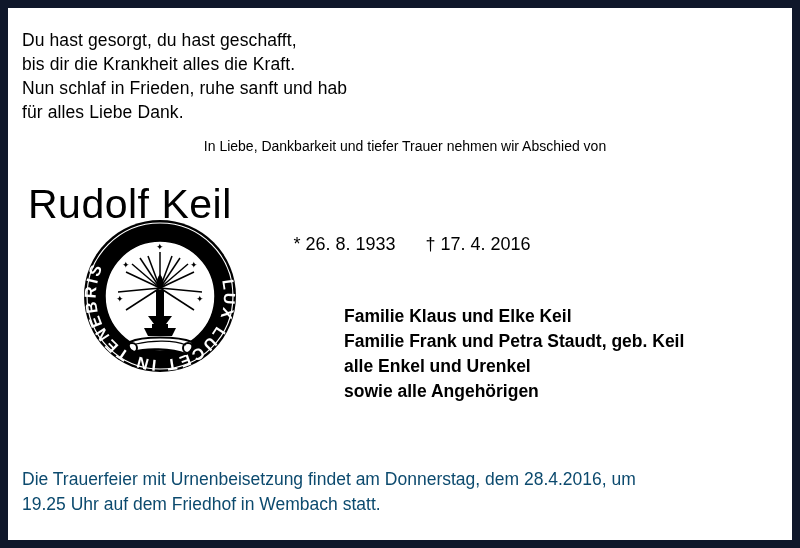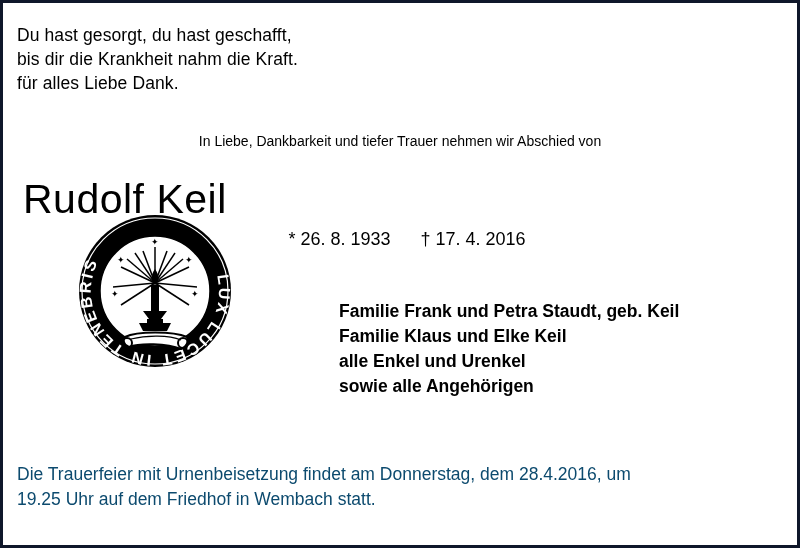--- a/index.html
+++ b/index.html
@@ -9,21 +9,21 @@
   }
   body {
     font-family: "Liberation Sans", sans-serif;
   }
   .notice {
     position: relative;
     width: 800px;
     height: 548px;
     box-sizing: border-box;
     background: #ffffff;
-    border: 3px solid #0f172a;
+    border: 8px solid #0f172a;
     overflow: hidden;
   }
   .inner {
     position: absolute;
     left: 0; top: 0;
     width: 794px;
     height: 542px;
   }
   .poem {
     position: absolute;
@@ -109,21 +109,22 @@
   .emblem svg { display: block; }
 </style>
 </head>
 <body>
 
 <div class="notice">
   <div class="inner">
 
     <div class="poem">
       <div>Du hast gesorgt, du hast geschafft,</div>
-      <div>bis dir die Krankheit nahm die Kraft.</div>
+      <div>bis dir die Krankheit alles die Kraft.</div>
+      <div>Nun schlaf in Frieden, ruhe sanft und hab</div>
       <div>für alles Liebe Dank.</div>
     </div>
 
     <div class="intro">In Liebe, Dankbarkeit und tiefer Trauer nehmen wir Abschied von</div>
 
     <div class="name">Rudolf Keil</div>
 
     <div class="dates">
       <span>* 26. 8. 1933</span>
       <span class="sep"></span>
@@ -179,22 +180,22 @@
         <path d="M62 110 L94 110 L90 118 L66 118 Z" fill="#000000"></path>
 
         <path d="M48 124 C 60 118, 96 118, 110 124 C 112 128, 110 134, 104 136 C 90 130, 62 130, 52 134 C 46 132, 46 127, 48 124 Z" fill="#ffffff" stroke="#000000" stroke-width="2"></path>
         <path d="M54 126 C 70 122, 92 122, 104 127" fill="none" stroke="#000000" stroke-width="1.2"></path>
         <circle cx="50" cy="130" r="5" fill="none" stroke="#000000" stroke-width="2"></circle>
         <circle cx="106" cy="130" r="5" fill="none" stroke="#000000" stroke-width="2"></circle>
       </svg>
     </div>
 
     <div class="family">
+      <div>Familie Klaus und Elke Keil</div>
       <div>Familie Frank und Petra Staudt, geb. Keil</div>
-      <div>Familie Klaus und Elke Keil</div>
       <div>alle Enkel und Urenkel</div>
       <div>sowie alle Angehörigen</div>
     </div>
 
 
     <div class="ceremony">
       <div>Die Trauerfeier mit Urnenbeisetzung findet am Donnerstag, dem 28.4.2016, um</div>
       <div>19.25 Uhr auf dem Friedhof in Wembach statt.</div>
     </div>
 

